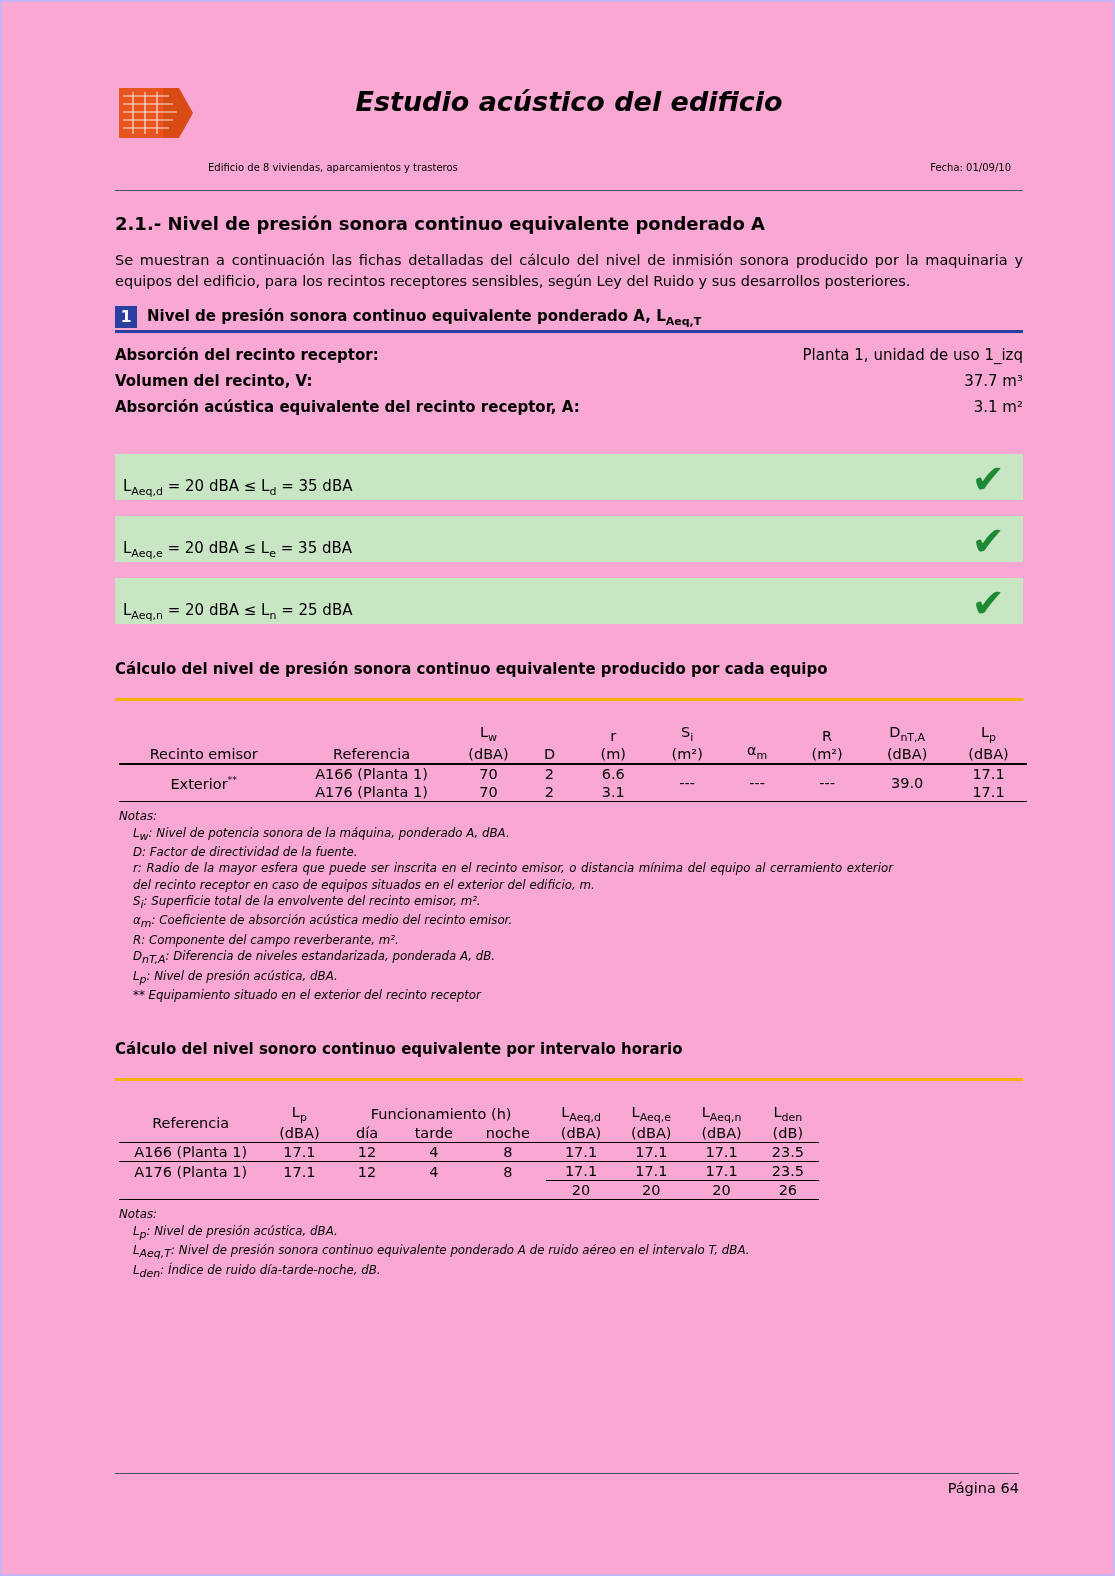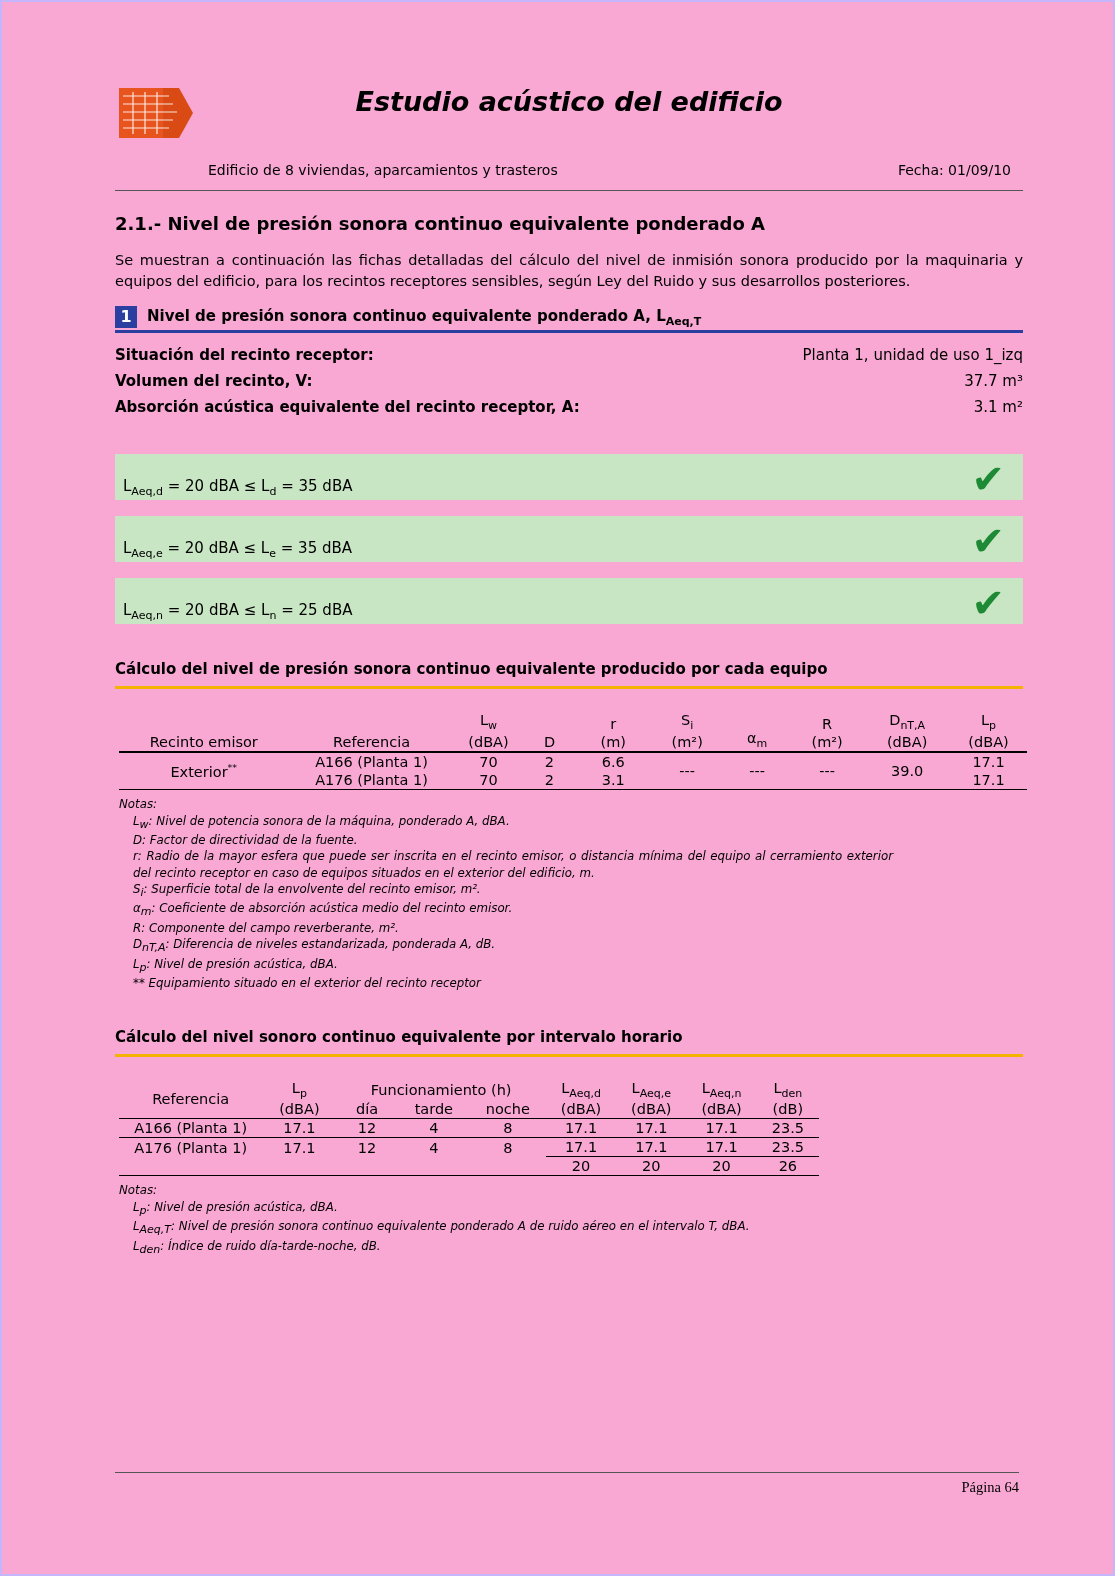--- a/index.html
+++ b/index.html
@@ -42,21 +42,21 @@
     text-align: center;
     font-size: 27px;
     font-weight: bold;
     font-style: italic;
     letter-spacing: 0px;
     padding-top: 14px;
   }
   .subtitle-row {
     position: relative;
     height: 26px;
-    font-size: 14px;
+    font-size: 10px;
   }
   .subtitle-left {
     position: absolute;
     left: 93px;
     top: 0;
   }
   .subtitle-right {
     position: absolute;
     right: 12px;
     top: 0;
@@ -143,21 +143,21 @@
     font-family: "DejaVu Sans", sans-serif;
   }
   sub { font-size: 11px; }
   sup { font-size: 9.5px; }
   
   .subhead {
     margin-top: 36px;
     font-size: 15px;
     font-weight: bold;
     border-bottom: 3px solid #f5b301;
-    padding-bottom: 8px;
+    padding-bottom: 20px;
   }
   
   table.data {
     border-collapse: collapse;
     font-size: 14.5px;
     margin-top: 22px;
   }
   table.data th, table.data td {
     padding: 1px 4px;
     text-align: center;
@@ -181,21 +181,20 @@
   .notes p { margin: 0; }
   .notes .just { text-align: justify; max-width: 760px; }
   
   .t2 { width: 700px; margin-left: 4px; }
   
   .footer {
     position: absolute;
     left: 113px;
     right: 94px;
     bottom: 78px;
-    font-family: Liberation Serif, serif;
   }
   .footer hr {
     border: none;
     border-top: 1px solid #555;
     margin: 0 0 6px 0;
   }
   .footer .pg {
     text-align: right;
     font-size: 14.5px;
   }
@@ -236,21 +235,21 @@
     <h2 class="section-title">2.1.- Nivel de presión sonora continuo equivalente ponderado A</h2>
     <p class="intro">Se muestran a continuación las fichas detalladas del cálculo del nivel de inmisión sonora producido por la maquinaria y equipos del edificio, para los recintos receptores sensibles, según Ley del Ruido y sus desarrollos posteriores.</p>
 
     <div class="band">
       <div class="band-num">1</div>
       <div class="band-label"><span>Nivel de presión sonora continuo equivalente ponderado A, L</span><sub>Aeq,T</sub></div>
     </div>
 
     <div>
       <div class="kv">
-        <span class="k">Situación del recinto receptor:</span>
+        <span class="k">Absorción del recinto receptor:</span>
         <span class="mid"></span>
         <span class="r">Planta 1, unidad de uso 1_izq</span>
       </div>
       <div class="kv">
         <span class="k">Volumen del recinto, V:</span>
         <span class="mid"></span>
         <span class="r">37.7 m³</span>
       </div>
       <div class="kv">
         <span class="k">Absorción acústica equivalente del recinto receptor, A:</span>

